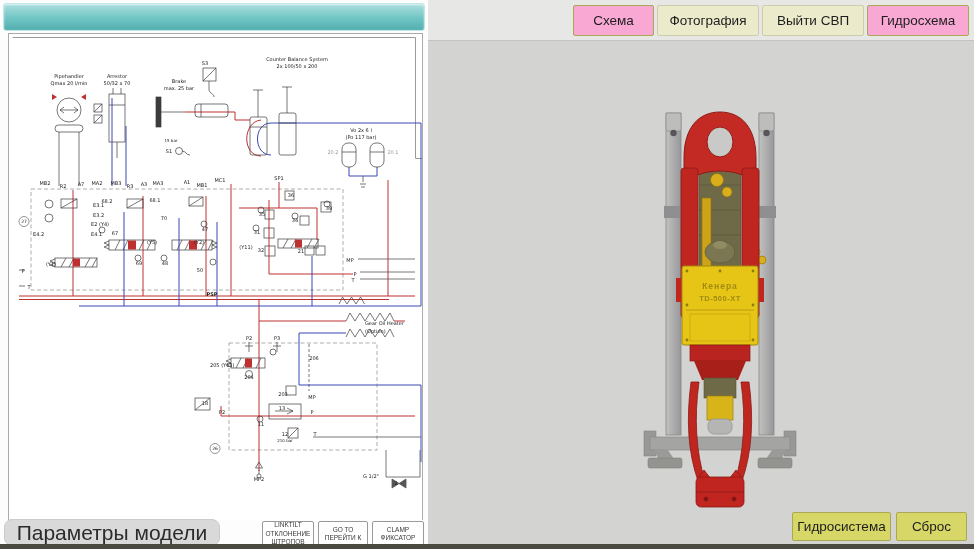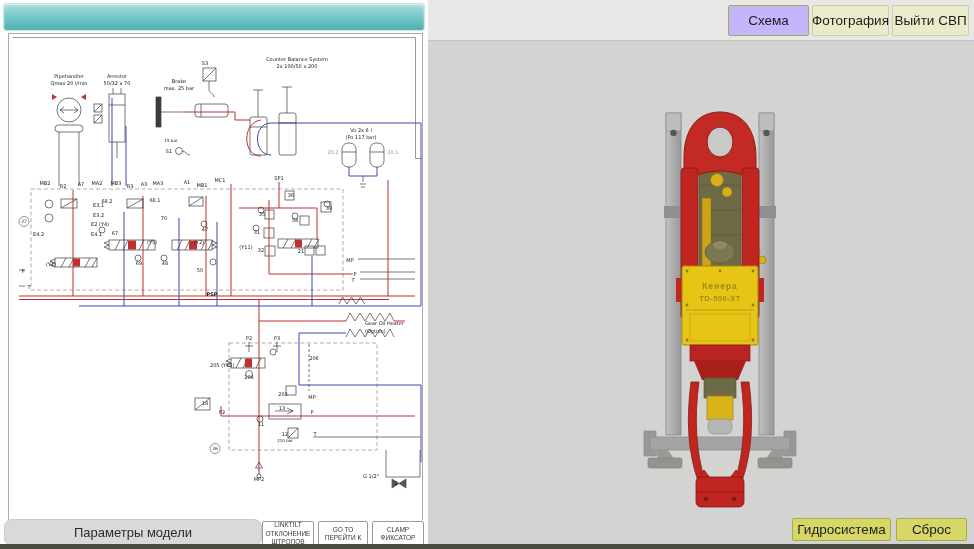--- a/index.html
+++ b/index.html
@@ -6,41 +6,41 @@
   body{width:974px;height:549px;position:relative;overflow:hidden;background:#fff;
        font-family:"Liberation Sans",sans-serif;}
   
   .left-panel{position:absolute;left:0;top:0;width:428px;height:549px;background:#fdfdfd;}
   .teal-bar{position:absolute;left:3px;top:3px;width:420px;height:26px;border-radius:3px;
        background:linear-gradient(#aadfde,#6cc2c2 60%,#54afaf);
        border:1px solid #bfe7e7;box-shadow:inset 0 1px 2px rgba(255,255,255,.7);}
   .schematic-box{position:absolute;left:8px;top:33px;width:413px;height:486px;
        border:1px solid #ababab;border-bottom:none;background:#fff;}
   .schematic-box svg{display:block;width:100%;height:100%;}
-  .params-bar{position:absolute;left:4px;top:519px;width:258px;height:27px;background:#d9d9d9;
+  .params-bar{position:absolute;left:4px;top:519px;width:216px;height:27px;background:#d9d9d9;
        border:1px solid #cbcbcb;border-radius:8px;display:flex;align-items:center;justify-content:center;
-       font-size:13px;color:#2b2b2b;box-sizing:border-box;}
+       font-size:21px;color:#2b2b2b;box-sizing:border-box;}
   .mini-btn{position:absolute;top:521px;height:26px;background:#fff;border:1px solid #9a9a9a;
        border-radius:2px;font-size:6.5px;line-height:1.3;color:#3a3a3a;text-align:center;
        display:flex;flex-direction:column;justify-content:center;box-sizing:border-box;cursor:default;}
   .mini-btn.b1{left:262px;width:52px;}
   .mini-btn.b2{left:318px;width:50px;}
   .mini-btn.b3{left:372px;width:52px;}
   
   .right-panel{position:absolute;left:428px;top:0;width:546px;height:549px;background:#d3d3d1;}
   .right-top-strip{position:absolute;left:0;top:0;width:546px;height:41px;background:#e7e7e5;
        border-bottom:1px solid #c3c3c1;box-sizing:border-box;}
   .top-buttons{position:absolute;top:5px;right:5px;display:flex;gap:3px;z-index:3;}
   .tbtn,.bbtn{height:31px;display:flex;align-items:center;justify-content:center;
        font-size:13.5px;color:#1d1d1d;border-radius:2px;box-sizing:border-box;cursor:pointer;}
-  .tbtn.active{background:#c4b5fd;border:1px solid #a9a953;}
+  .tbtn.active{background:#f9a8d4;border:1px solid #a9a953;}
   .tbtn.inactive{background:#ebebcb;border:1px solid #cdcdad;}
-  .tbtn.w1{width:81px;}.tbtn.w2{width:77px;}
+  .tbtn.w1{width:81px;}.tbtn.w2{width:102px;}
   .bottom-buttons{position:absolute;bottom:8px;right:7px;display:flex;gap:5px;z-index:3;}
-  .bbtn{height:23px;background:#d7d768;border:1px solid #a9a953;}
+  .bbtn{height:29px;background:#d7d768;border:1px solid #a9a953;}
   .bbtn.w1{width:99px;}.bbtn.w2{width:71px;}.bbtn.w3{width:81px;}
   .model-svg{position:absolute;left:0;top:0;width:546px;height:549px;z-index:1;}
   .dark-strip{position:absolute;left:0;bottom:0;width:974px;height:5px;background:#4a4a42;z-index:6;}
 </style>
 </head>
 <body>
 
 <div class="left-panel">
   <div class="teal-bar"></div>
 
@@ -379,20 +379,21 @@
       <path d="M268,492 h48" fill="none"></path>
       <circle cx="278" cy="499" r="2" fill="#7a1410"></circle>
         <circle cx="306" cy="499" r="2" fill="#7a1410"></circle>
     </g>
   </svg>
 
   <div class="top-buttons">
     <div class="tbtn active w1">Схема</div>
     <div class="tbtn inactive w2">Фотография</div>
     <div class="tbtn inactive w2">Выйти СВП</div>
+    <div class="tbtn active w2">Гидросхема</div>
   </div>
 
   <div class="bottom-buttons">
     <div class="bbtn w1">Гидросистема</div>
     <div class="bbtn w2">Сброс</div>
   </div>
 </div>
 
 <div class="dark-strip"></div>
 

